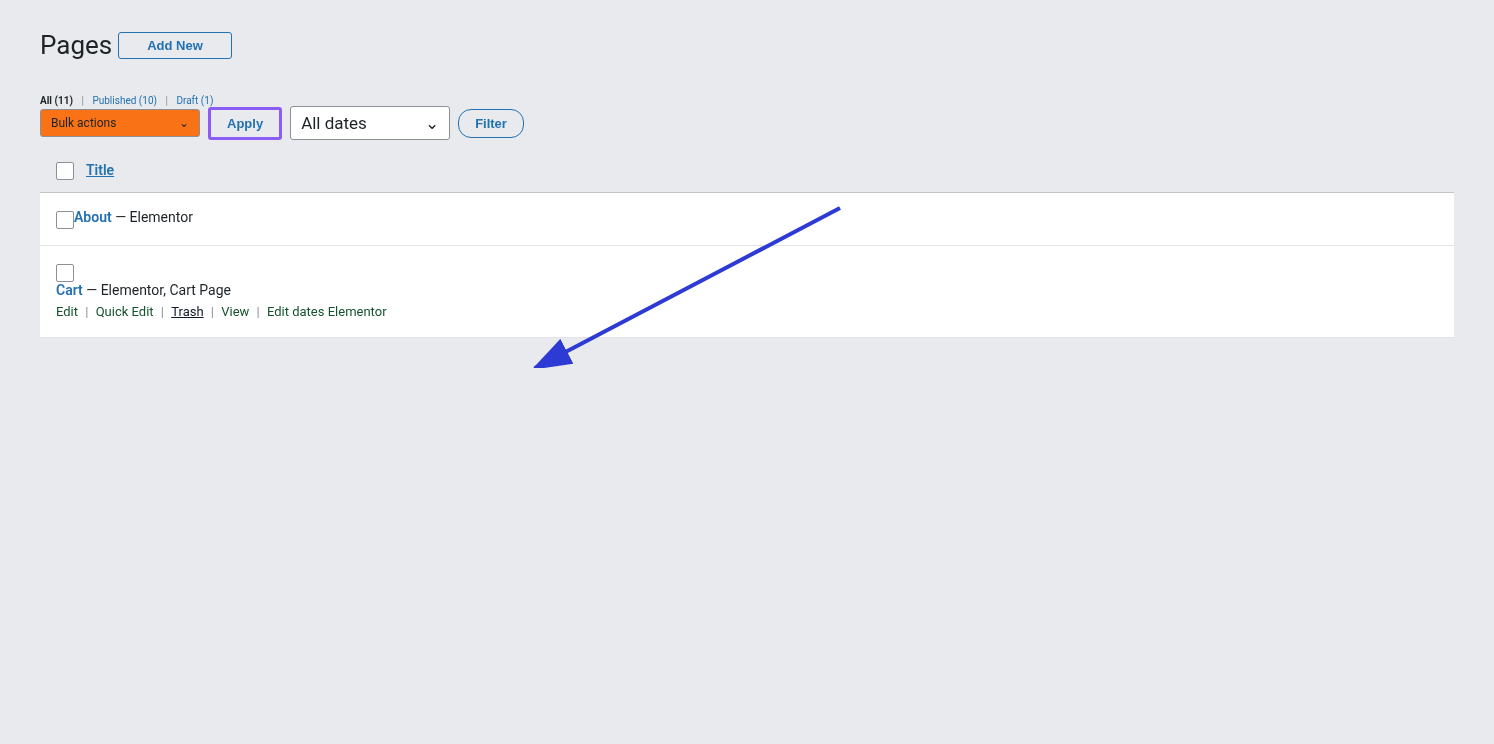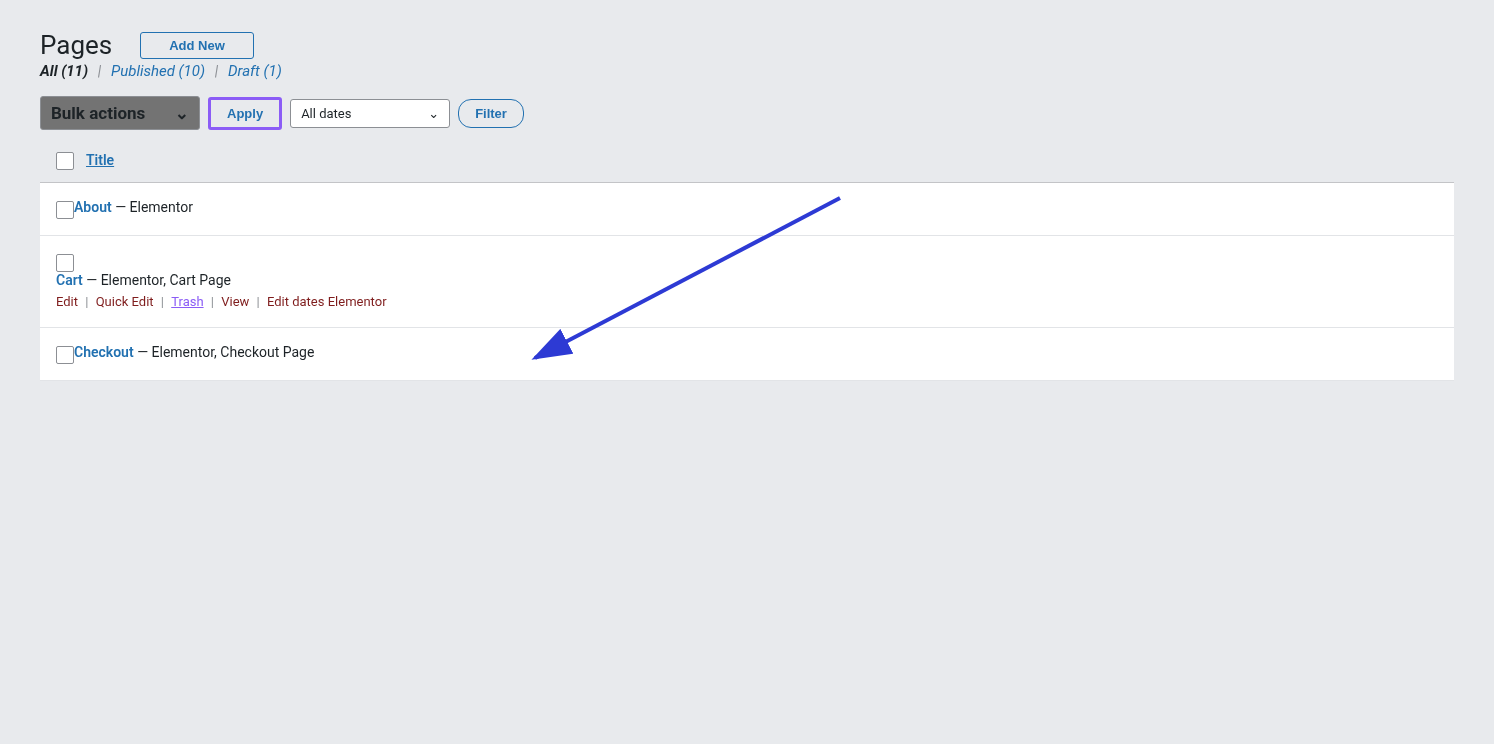--- a/index.html
+++ b/index.html
@@ -8,45 +8,43 @@
       background-color: #e8eaed;
       font-family: -apple-system, BlinkMacSystemFont, "Segoe UI", Roboto, Oxygen, sans-serif;
       font-size: 14px;
       color: #1d2327;
       padding: 30px 40px;
     }
 
     .page-header {
       display: flex;
       align-items: center;
-      gap: 28px;
-      margin-bottom: 2px;
+      gap: 6px;
+      margin-bottom: 35px;
     }
 
     .page-title {
       font-size: 26px;
       font-weight: 400;
       color: #1d2327;
     }
 
     .add-new-btn {
       border: 1px solid #2271b1;
       background: transparent;
       color: #2271b1;
       font-size: 13px;
       font-weight: 600;
       padding: 5px 28px;
       border-radius: 3px;
       cursor: pointer;
     }
 
     .filter-links {
-      margin-bottom: 16px;
-      font-size: 15px;
-      font-style: italic;
+      font-size: 10px;
     }
 
     .filter-links .label {
       font-weight: 700;
       color: #1d2327;
     }
 
     .filter-links .separator {
       color: #8c8f94;
       margin: 0 6px;
@@ -61,29 +59,28 @@
       display: flex;
       align-items: center;
       gap: 8px;
       margin-bottom: 8px;
     }
 
     .bulk-actions-select {
       display: flex;
       align-items: center;
       border: 1px solid #8c8f94;
-      background: #737373;
+      background: #f97316;
       border-radius: 3px;
       padding: 6px 10px;
-      font-size: 17px;
+      font-size: 12px;
       color: #1d2327;
       cursor: pointer;
       gap: 8px;
       min-width: 160px;
-      font-weight: bold;
     }
 
     .bulk-actions-select .chevron {
       margin-left: auto;
       color: #1d2327;
     }
 
     .apply-btn {
       border: 3px solid #8b5cf6;
       background: transparent;
@@ -95,21 +92,21 @@
       cursor: pointer;
     }
 
     .dates-select {
       display: flex;
       align-items: center;
       border: 1px solid #8c8f94;
       background: #fff;
       border-radius: 3px;
       padding: 6px 10px;
-      font-size: 13px;
+      font-size: 17px;
       color: #1d2327;
       cursor: pointer;
       gap: 8px;
       min-width: 160px;
     }
 
     .dates-select .chevron {
       margin-left: auto;
       color: #1d2327;
     }
@@ -179,27 +176,27 @@
       font-weight: 400;
     }
 
     .row-actions {
       margin-top: 6px;
       font-size: 13px;
       color: #2271b1;
     }
 
     .row-actions a {
-      color: #7f1d1d;
+      color: #14532d;
       text-decoration: none;
       cursor: pointer;
     }
 
     .row-actions .trash-link {
-      color: #8b5cf6;
+      color: #0f172a;
       text-decoration: underline;
     }
 
     .row-actions .separator {
       color: #8c8f94;
       margin: 0 4px;
     }
 
     .table-container {
       position: relative;
@@ -298,31 +295,20 @@
         <span class="separator"> | </span>
         <a href="#" class="trash-link">Trash</a>
         <span class="separator"> | </span>
         <a href="#">View</a>
         <span class="separator"> | </span>
         <a href="#">Edit dates Elementor</a>
       </div>
     </div>
   </div>
 
-  <div class="table-row" id="row-checkout">
-    <div class="checkbox-wrapper">
-      <div class="checkbox"></div>
-    </div>
-    <div class="row-content">
-      <span>
-        <a href="#" class="row-title">Checkout</a>
-        <span class="row-subtitle"> — Elementor, Checkout Page</span>
-      </span>
-    </div>
-  </div>
 
   <svg class="arrow-overlay" style="position:absolute; top:0; left:0; width:100%; height:100%; pointer-events:none; overflow:visible;">
 
     <defs>
       <marker id="arrowhead" markerWidth="10" markerHeight="7" refX="9" refY="3.5" orient="auto">
         <polygon points="0 0, 10 3.5, 0 7" fill="#2d3ad4"></polygon>
       </marker>
     </defs>
     <line x1="800" y1="60" x2="495" y2="220" stroke="#2d3ad4" stroke-width="4" marker-end="url(#arrowhead)"></line>
   </svg>

